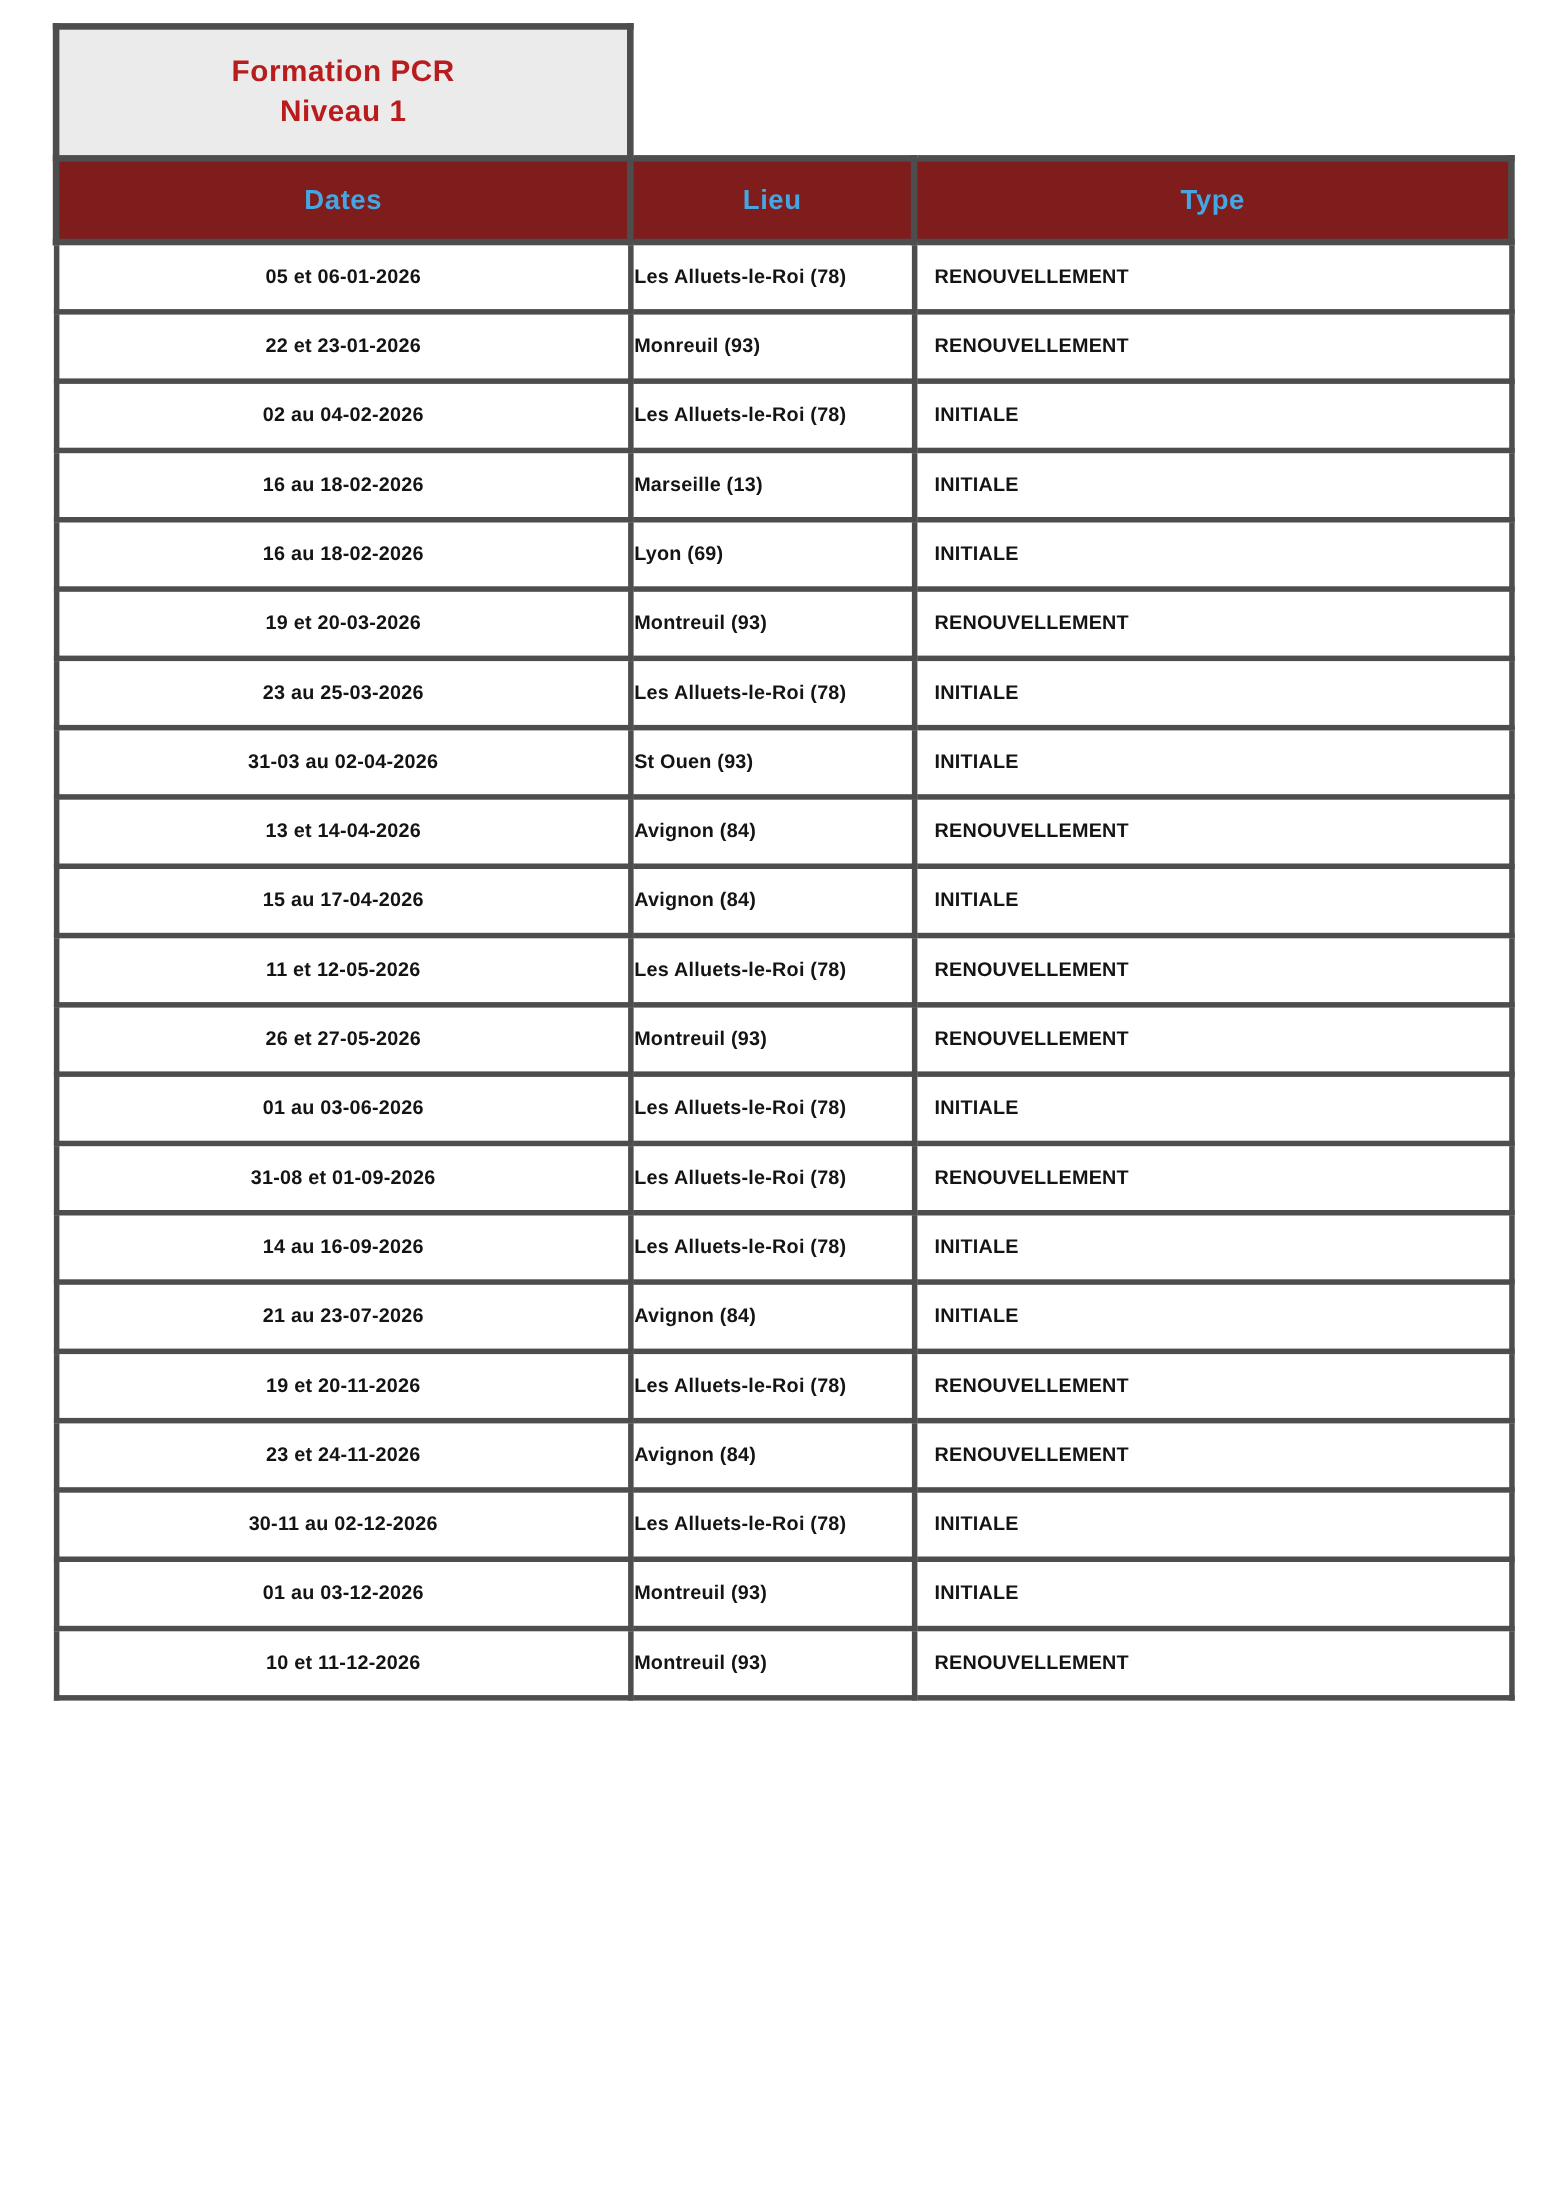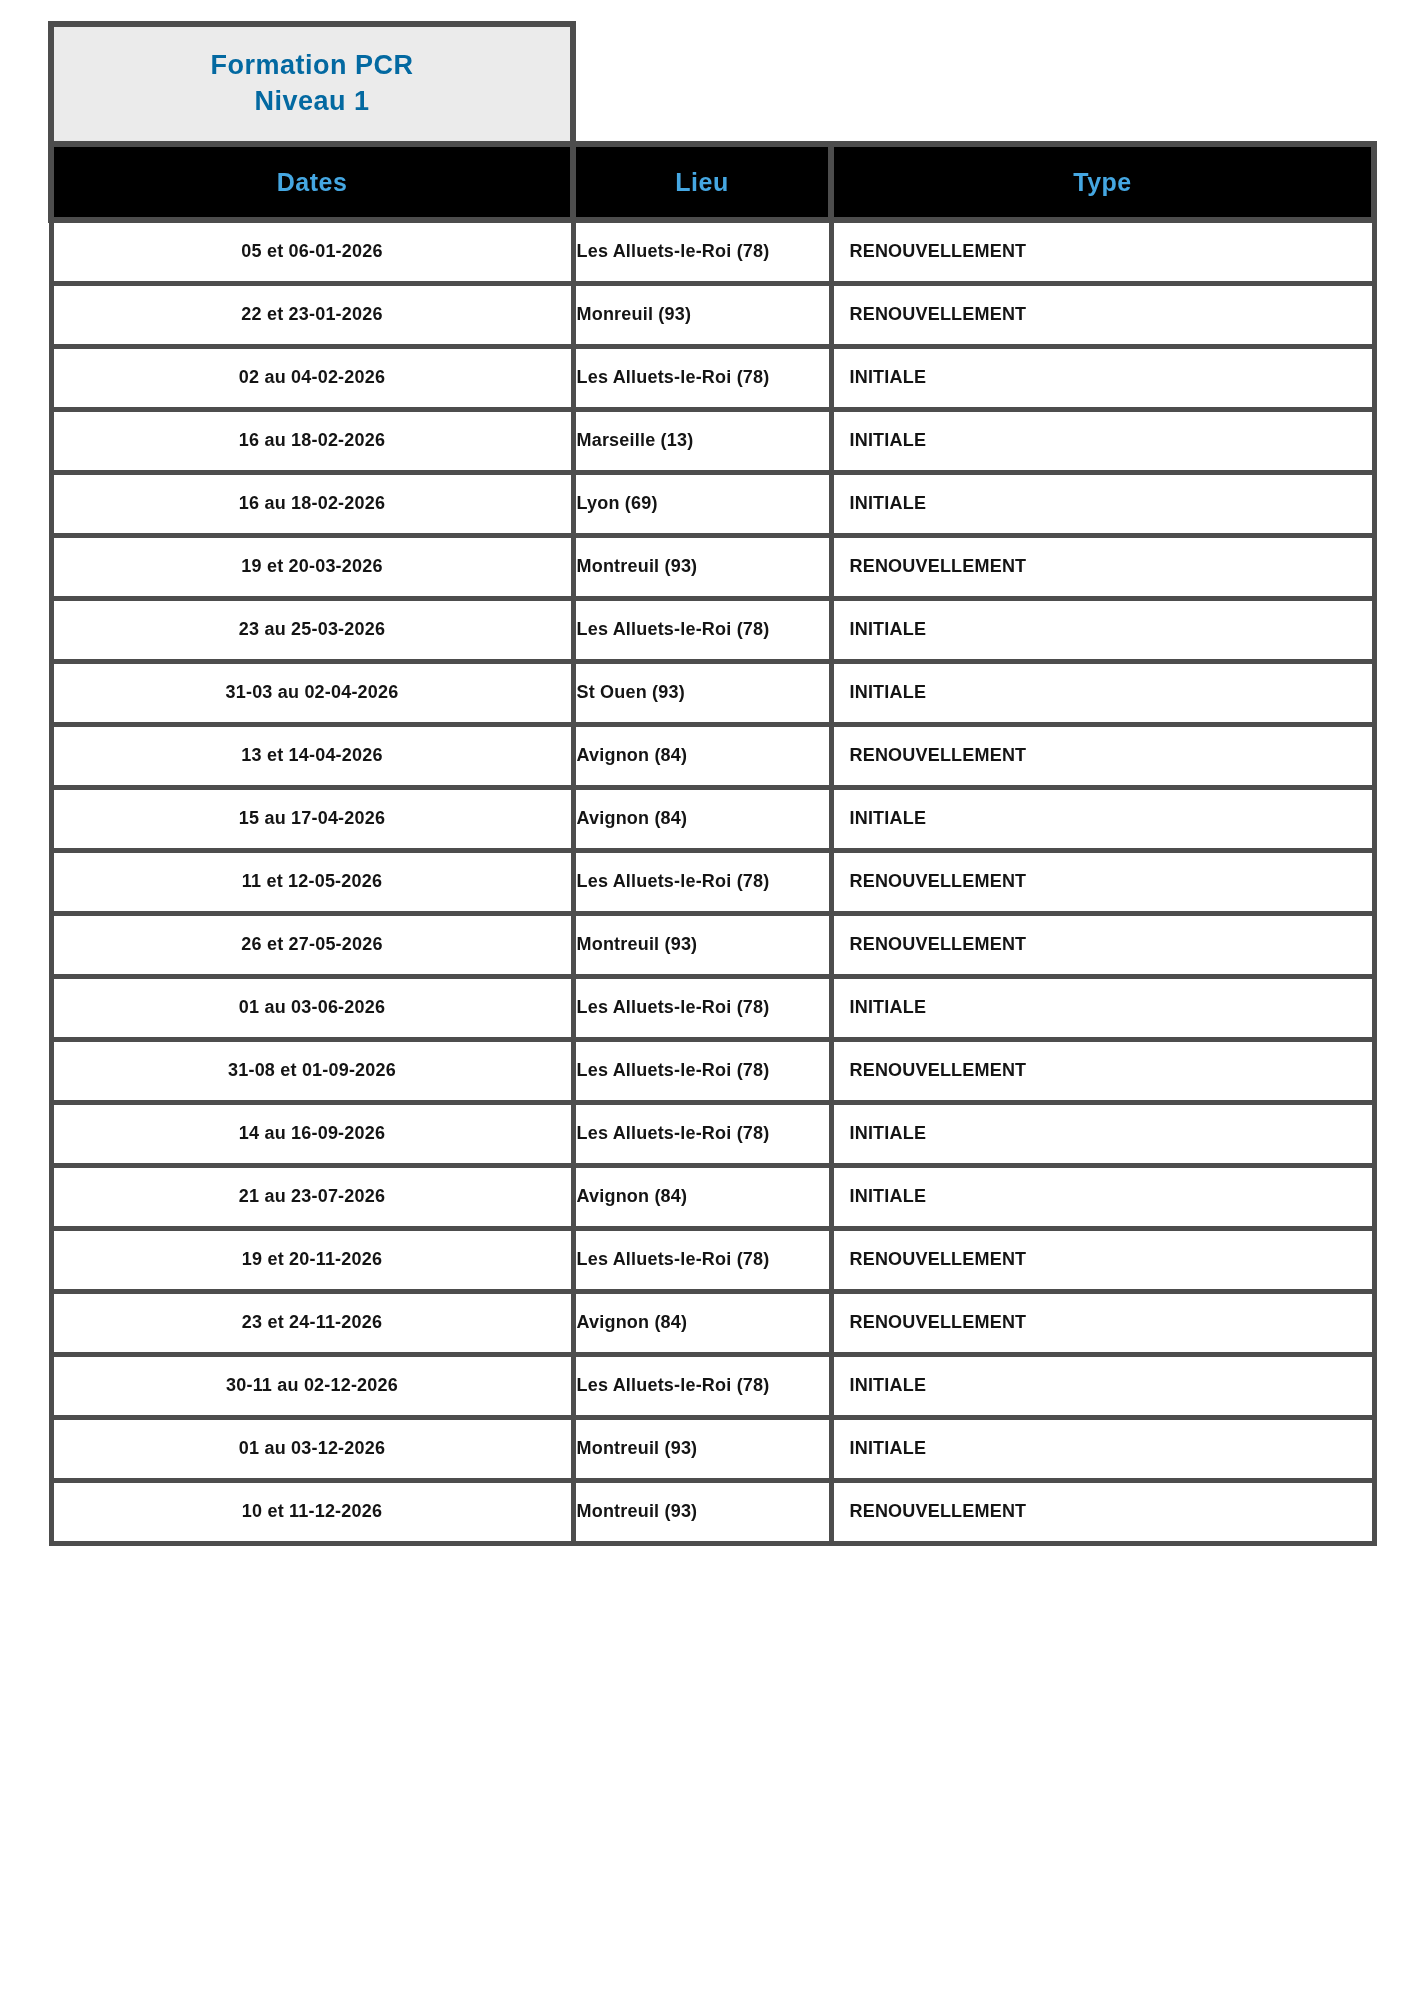--- a/index.html
+++ b/index.html
@@ -30,35 +30,35 @@
 
   td, th { box-sizing: border-box; }
 
   
   td.title-cell {
     border: 6px solid #4d4d4d;
     background: #ebebeb;
     height: 120px;
     text-align: center;
     vertical-align: middle;
-    color: #0369a1;
+    color: #b91c1c;
     font-size: 27px;
     font-weight: 800;
     line-height: 1.32;
     letter-spacing: 0.5px;
   }
   td.spacer-cell {
     border: none;
     background: #ffffff;
   }
 
   
   tr.header-row th {
     border: 6px solid #4d4d4d;
-    background: #000000;
+    background: #7f1d1d;
     height: 76px;
     text-align: center;
     vertical-align: middle;
     color: #45a7e2;
     font-size: 25px;
     font-weight: 800;
     letter-spacing: 0.5px;
   }
 
   

